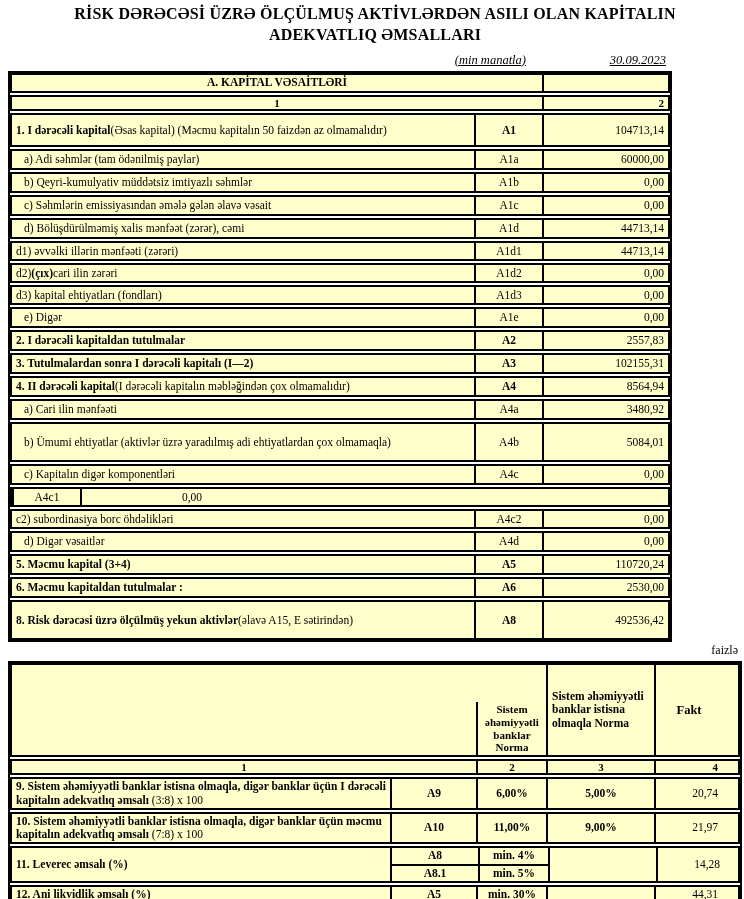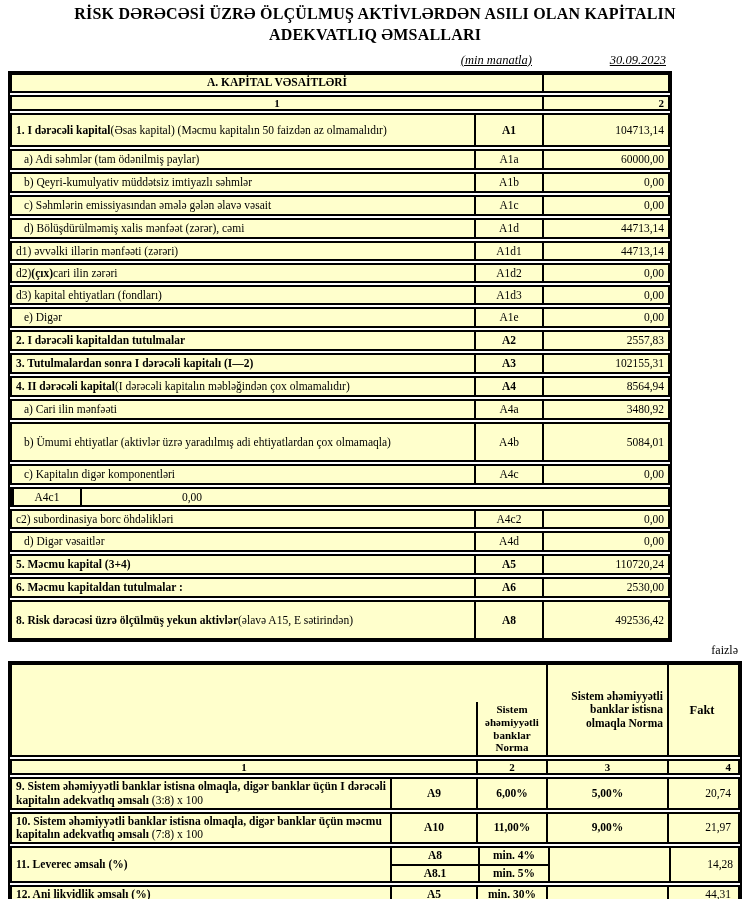--- a/index.html
+++ b/index.html
@@ -10,21 +10,21 @@
     position:relative;
   }
   .page { position:absolute; left:8px; top:4px; }
 
   
   .title { width:700px; margin:0 auto; text-align:center; font-weight:bold; font-size:16px; line-height:1.3; letter-spacing:0.2px; }
 
   
   .meta-row { position:relative; width:660px; height:17px; margin-top:5px; margin-bottom:3px; font-size:12.5px; }
   .meta-row span { position:absolute; bottom:0; font-style:italic; text-decoration:underline; }
-  .unit { right:136px; }
+  .unit { right:142px; }
   .date { right:2px; }
 
   
   .tbl { background:#fff; border:2px solid #000; display:flex; flex-direction:column; gap:2px; }
   .tblA { width:660px; }
   .tblB { width:730px; margin-top:3px; }
   .row { display:flex; align-items:stretch; border:2px solid #000; background:#FFFFCC; box-sizing:border-box; }
   .cell { display:flex; align-items:center; padding:1px 4px; box-sizing:border-box; font-size:11.5px; line-height:1.15; }
   .bl { border-left:2px solid #000; }
   .ctr { justify-content:center; text-align:center; }
@@ -50,21 +50,21 @@
   .r-t2  { min-height:40px; }
   .r-a7  { min-height:24px; }
 
   
   .faizle { width:730px; text-align:right; font-size:12px; margin-top:1px; margin-bottom:1px; }
 
   
   .bdesc { width:378px; font-weight:bold; }
   .bcode { width:86px;  justify-content:center; text-align:center; font-weight:bold; }
   .bc2   { width:70px;  justify-content:center; text-align:center; font-weight:bold; }
-  .bc3   { width:121px; justify-content:center; text-align:right; font-weight:bold; }
+  .bc3   { width:108px; justify-content:center; text-align:left; font-weight:bold; }
   .bc4   { width:68px;  justify-content:flex-end; text-align:right; }
   .bmerge{ width:464px; justify-content:center; text-align:center; font-weight:bold; }
   .hB    { min-height:78px; }
   .hB .bc2 { font-size:11px;margin-top:37px; }
   .hB .bc4 { justify-content:center; text-align:center; font-weight:bold; font-size:12.5px; }
   .hBN   { min-height:14px; }
   .hBN .cell { padding:0 4px; font-size:11px; }
   .r9  { min-height:30px;font-family:Liberation Serif, serif; }
   .r10 { min-height:32px; }
   .r11 { min-height:32px; }

